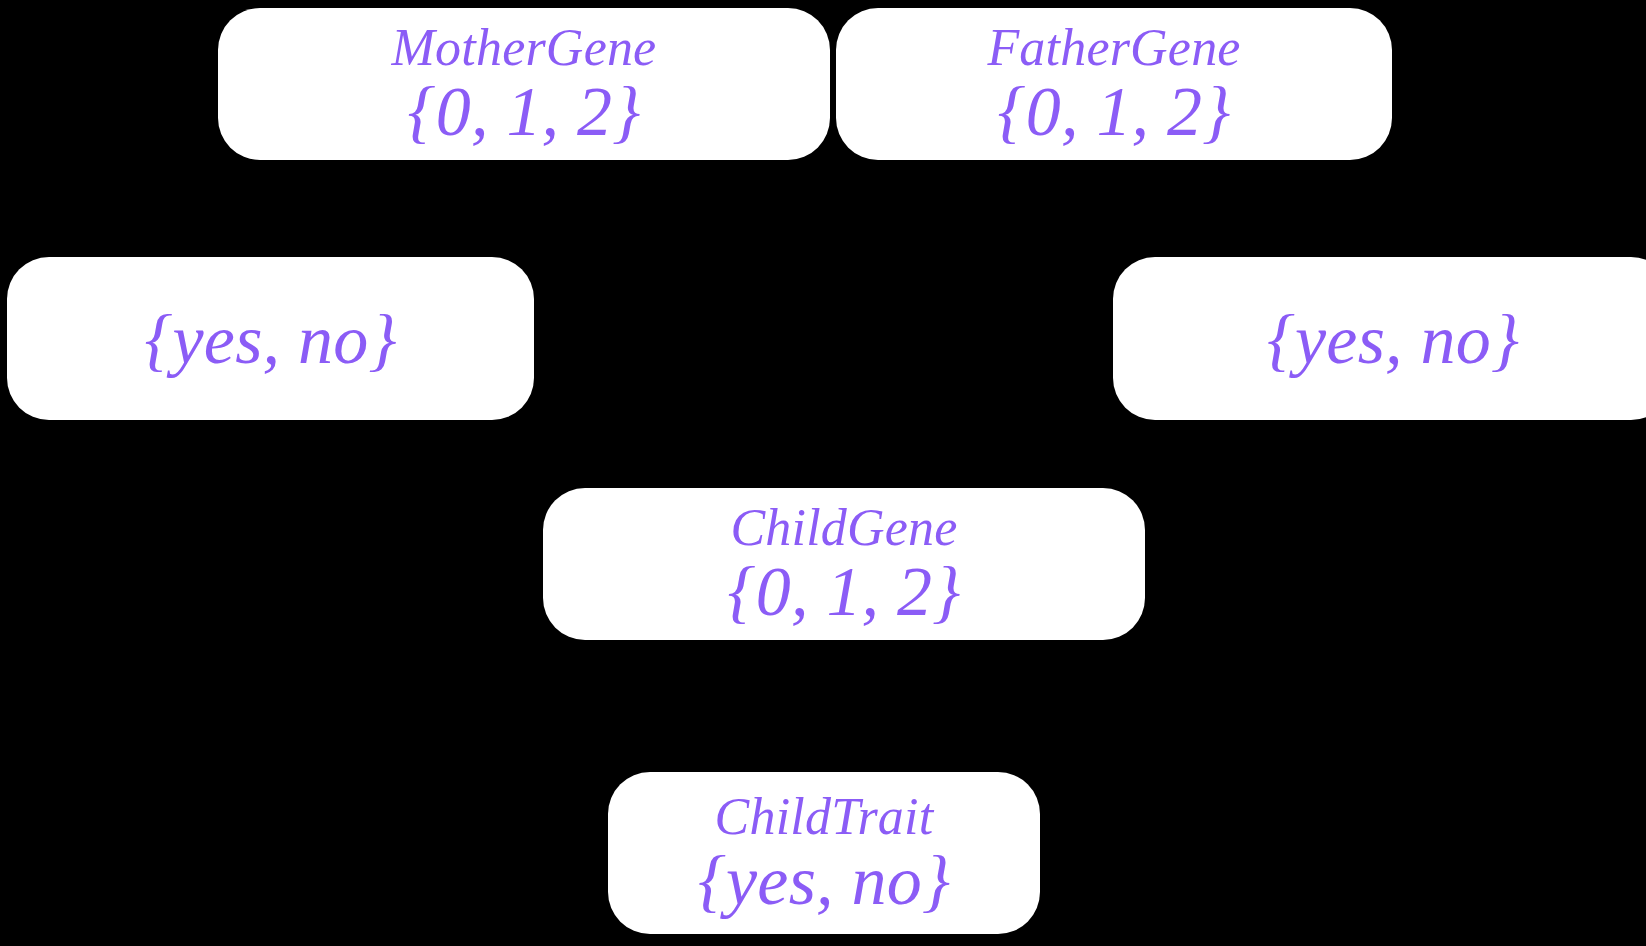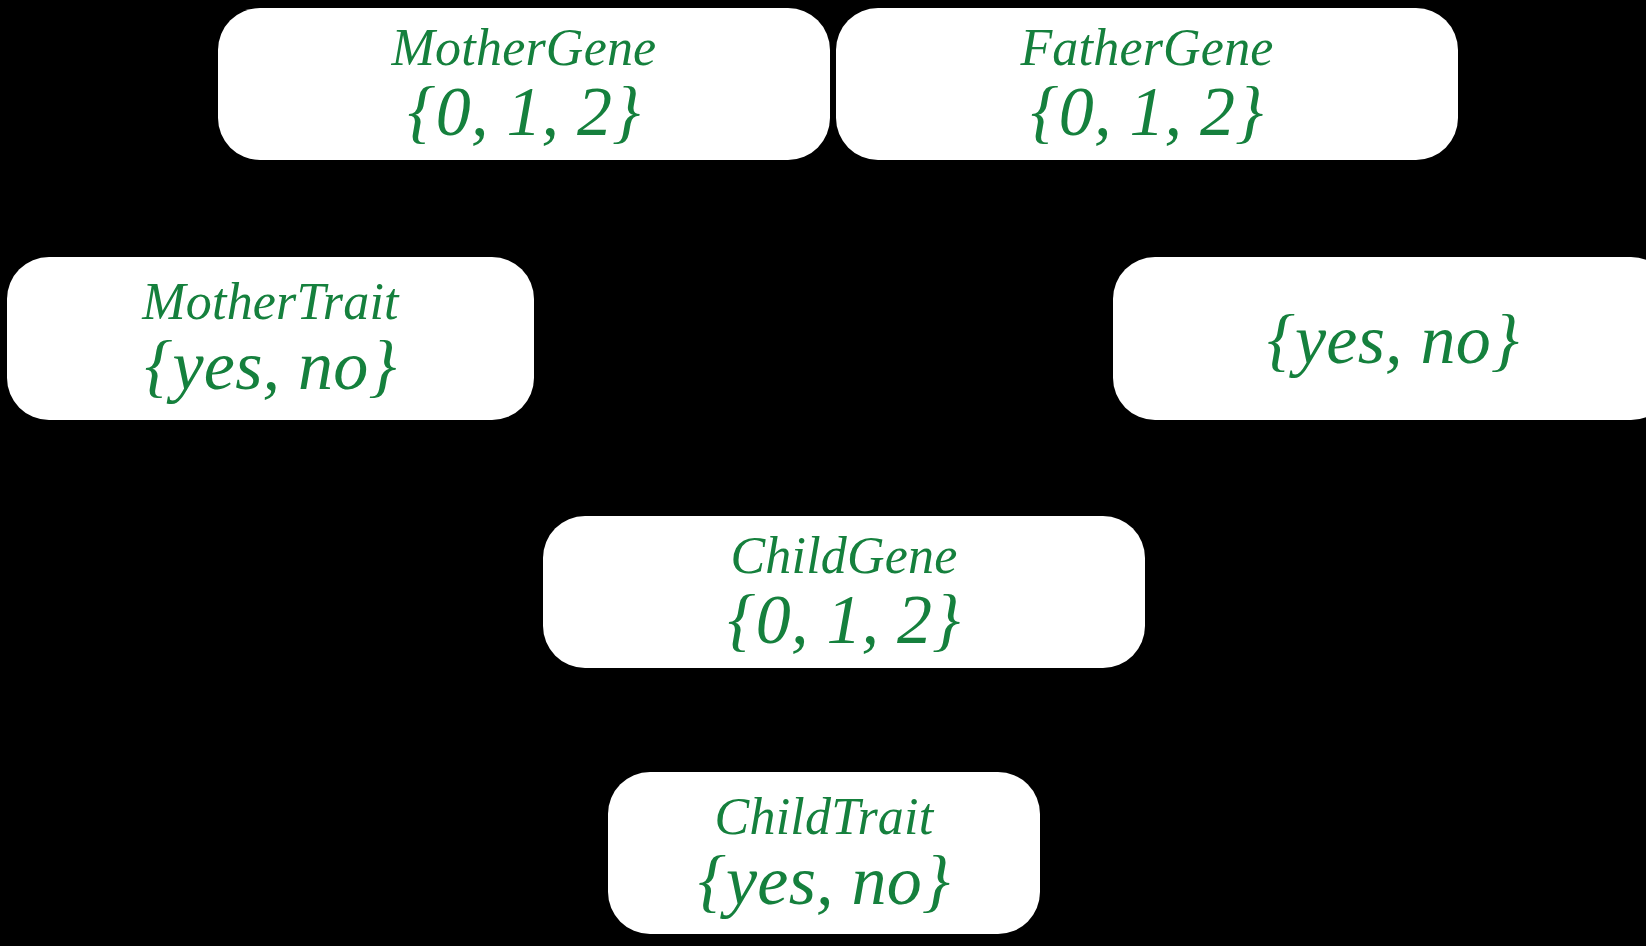--- a/index.html
+++ b/index.html
@@ -17,64 +17,63 @@
     font-family: "Liberation Serif", "DejaVu Serif", serif;
   }
   .node {
     position: absolute;
     background: #ffffff;
     border-radius: 42px;
     display: flex;
     flex-direction: column;
     align-items: center;
     justify-content: center;
-    color: #15803d;
+    color: #8b5cf6;
     box-sizing: border-box;
     text-align: center;
     line-height: 1.02;
   }
   .node .node-label {
     font-style: italic;
     font-size: 52px;
     letter-spacing: 0.2px;
     white-space: nowrap;
   }
   .node .node-domain {
     font-style: italic;
     font-size: 70px;
     letter-spacing: 0.2px;
     white-space: nowrap;
     margin-top: 2px;
   }
 
   
   #node-mother-gene  { left: 218px;  top: 8px;   width: 612px; height: 152px; }
-  #node-father-gene  { left: 836px;  top: 8px;   width: 622px; height: 152px; }
+  #node-father-gene  { left: 836px;  top: 8px;   width: 556px; height: 152px; }
   #node-mother-trait { left: 7px;    top: 257px; width: 527px; height: 163px; }
   #node-father-trait { left: 1113px; top: 257px; width: 560px; height: 163px; }
-  #node-child-gene   { left: 543px;  top: 516px; width: 602px; height: 152px; }
+  #node-child-gene   { left: 543px;  top: 488px; width: 602px; height: 152px; }
   #node-child-trait  { left: 608px;  top: 772px; width: 432px; height: 162px; }
 </style>
 </head>
 <body>
 
 <div id="canvas">
 
   <div class="node" id="node-mother-gene">
     <span class="node-label">MotherGene</span>
     <span class="node-domain">{0, 1, 2}</span>
   </div>
 
   <div class="node" id="node-father-gene">
     <span class="node-label">FatherGene</span>
     <span class="node-domain">{0, 1, 2}</span>
   </div>
 
   <div class="node" id="node-mother-trait">
-    <span class="node-label">MotherTrait</span>
     <span class="node-domain">{yes, no}</span>
   </div>
 
   <div class="node" id="node-father-trait">
     <span class="node-domain">{yes, no}</span>
   </div>
 
   <div class="node" id="node-child-gene">
     <span class="node-label">ChildGene</span>
     <span class="node-domain">{0, 1, 2}</span>

